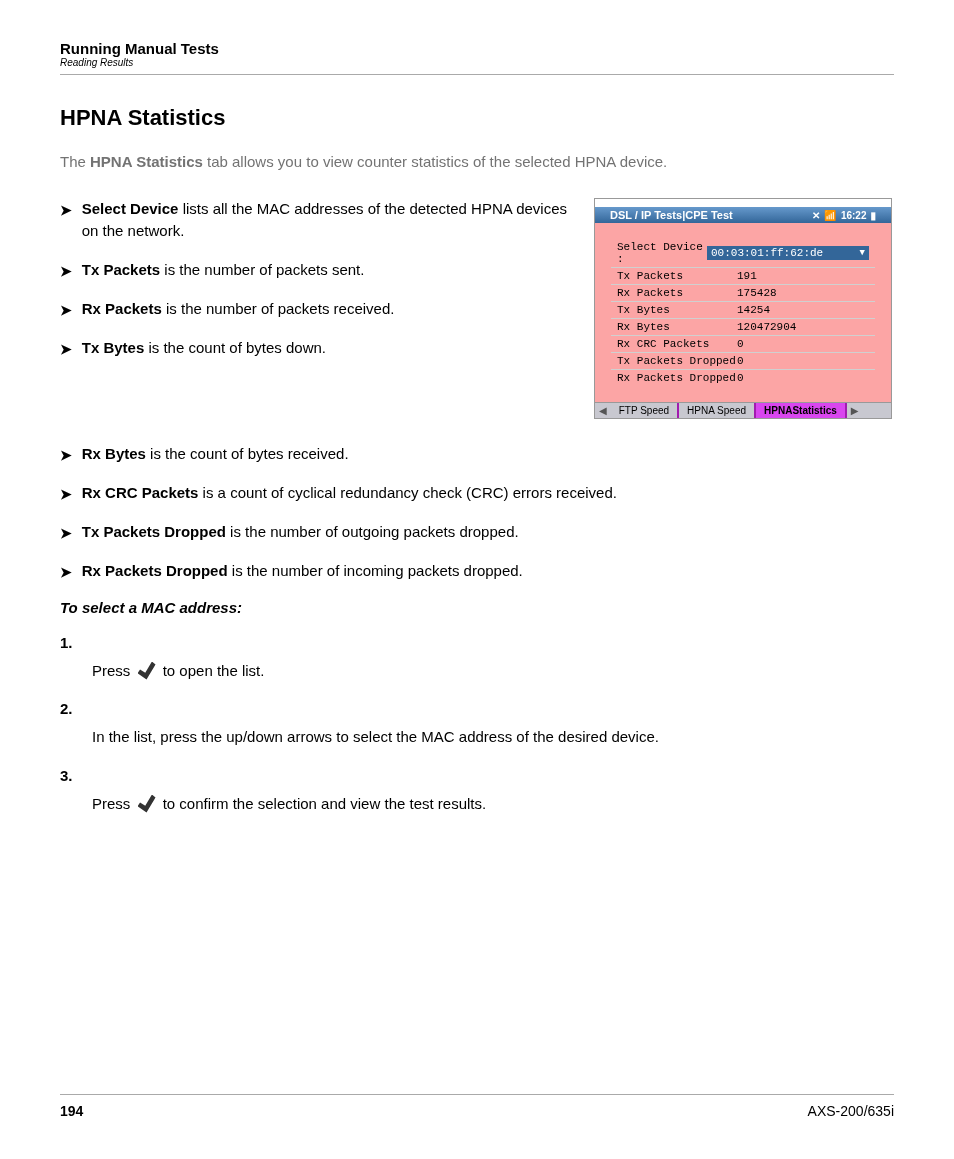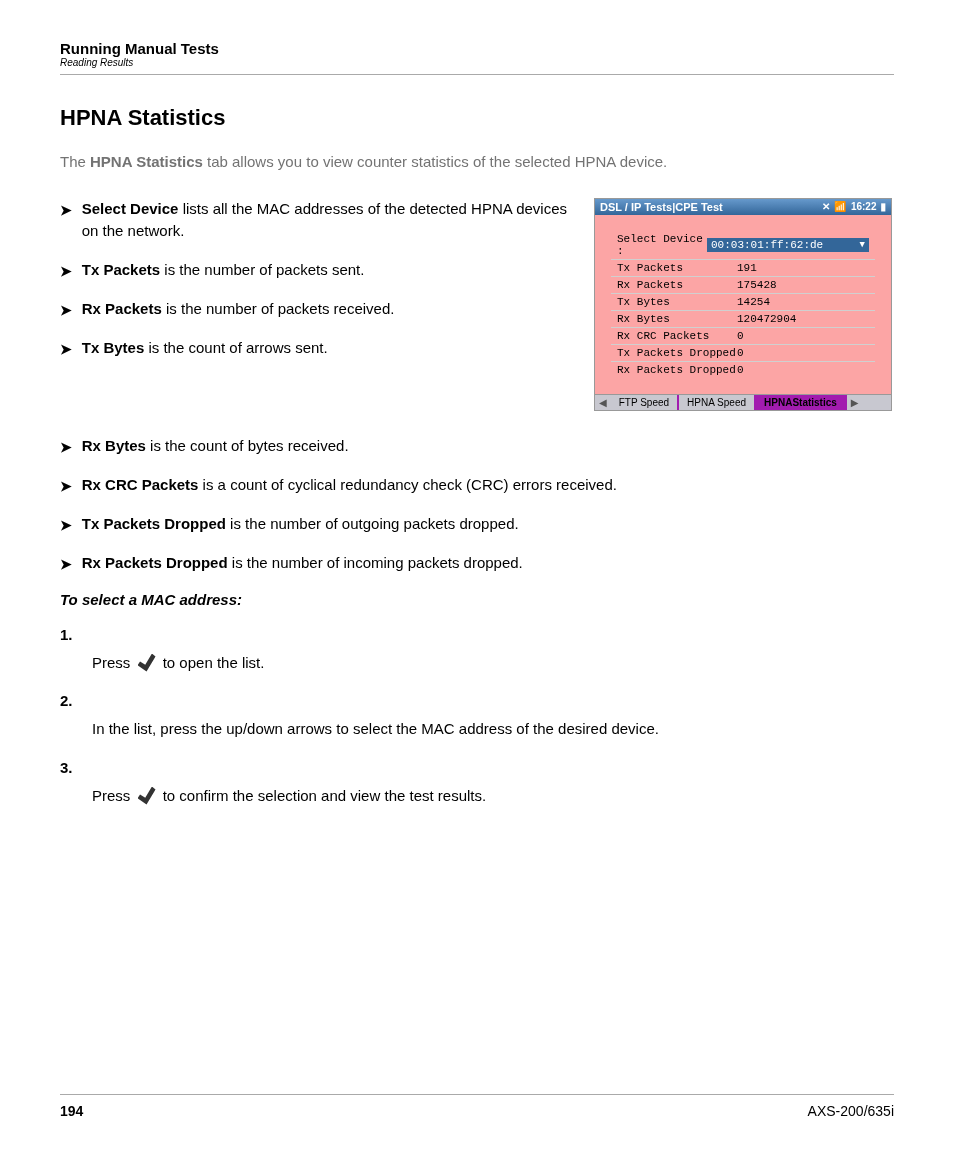--- a/index.html
+++ b/index.html
@@ -121,26 +121,27 @@
     .device-screenshot {
       border: 1px solid #999;
       width: 298px;
       font-size: 11px;
       font-family: Arial, sans-serif;
     }
 
     .screenshot-titlebar {
       background: linear-gradient(to bottom, #6699cc, #336699);
       color: white;
-      padding: 2px 5px;
+      padding: 2px 15px;
       display: flex;
       justify-content: space-between;
-      align-items: center;
-      font-size: 11px;
-      font-weight: bold;
+      align-items: flex-end;
+      font-size: 11px;
+      font-weight: bold;
+      margin-top: 8px;
     }
 
     .titlebar-title {
       color: white;
       font-size: 11px;
     }
 
     .titlebar-controls {
       display: flex;
       gap: 4px;
@@ -217,21 +218,21 @@
     }
 
     .tab-item {
       padding: 2px 8px;
       font-size: 10px;
       color: #000;
       border-right: 2px solid #a21caf;
     }
 
     .tab-item.active {
-      background: #a21caf;
+      background: #d946ef;
       font-weight: bold;
     }
 
     .tab-nav-left, .tab-nav-right {
       padding: 2px 4px;
       font-size: 10px;
       color: #555;
     }
 
     
@@ -336,21 +337,21 @@
       <div class="bullet-item">
         <span class="bullet-arrow">➤</span>
         <span class="bullet-text">
           <strong>Rx Packets</strong><span> is the number of packets received.</span>
         </span>
       </div>
 
       <div class="bullet-item">
         <span class="bullet-arrow">➤</span>
         <span class="bullet-text">
-          <strong>Tx Bytes</strong><span> is the count of arrows sent.</span>
+          <strong>Tx Bytes</strong><span> is the count of bytes down.</span>
         </span>
       </div>
 
     </div>
 
     <div class="screenshot-section">
       <div class="device-screenshot">
 
         <div class="screenshot-titlebar">
           <span class="titlebar-title">DSL / IP Tests|CPE Test</span>

